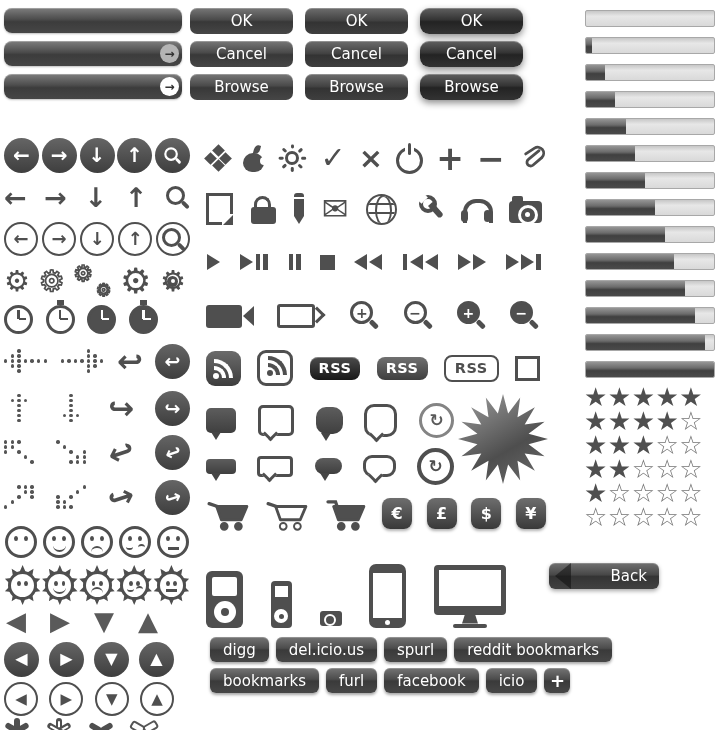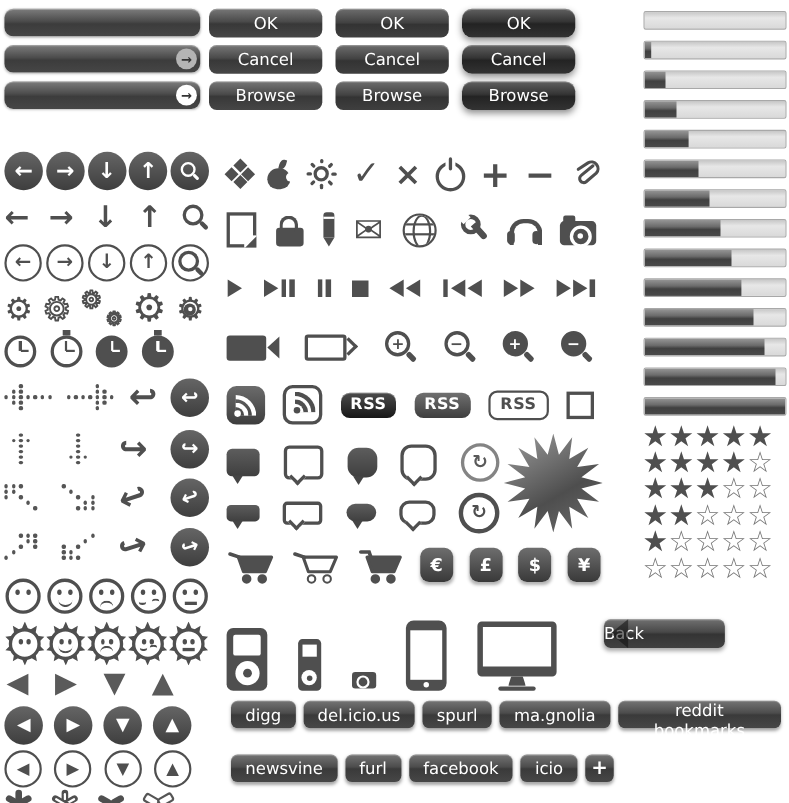--- a/index.html
+++ b/index.html
@@ -205,28 +205,28 @@
   
   #stars{position:absolute;left:584px;top:386px}
   .srowStars{display:flex;height:24px}
   .st{font-size:26px;line-height:23px;color:#4f4f4f;letter-spacing:.5px}
   .st.emp{color:#767676}
   
   #nav{position:absolute;left:549px;top:563px;width:112px}
   .navb{position:relative;width:110px;height:26px;border-radius:6px;color:#fff;font-size:15px;display:flex;align-items:center;
         margin-bottom:6px;background:linear-gradient(#707070,#484848 45%,#343434 52%,#414141);
         box-shadow:0 2px 4px rgba(0,0,0,.35),inset 0 1px 0 rgba(255,255,255,.2);cursor:pointer}
-  .navb.back{padding-right:12px;box-sizing:border-box}
+  .navb.back{justify-content:flex-end;padding-right:12px;box-sizing:border-box}
   .navb.next{padding-left:12px;box-sizing:border-box}
   .chev{position:absolute;top:0;width:0;height:0;border-top:13px solid transparent;border-bottom:13px solid transparent}
   .chev.l{left:6px;border-right:16px solid rgba(15,15,15,.55)}
   .chev.r{right:6px;border-left:16px solid rgba(15,15,15,.55)}
   
   #social{position:absolute;left:210px;top:637px;width:500px}
-  .srowBtns{display:flex;gap:7px;margin-bottom:24px}
+  .srowBtns{display:flex;gap:7px;margin-bottom:6px}
   .sbtn{height:25px;padding:0 13px;border:none;border-radius:6px;color:#fff;font-size:15px;font-family:inherit;cursor:pointer;
         background:linear-gradient(#747474,#4c4c4c 45%,#3a3a3a 52%,#474747);
         box-shadow:0 2px 3px rgba(0,0,0,.35),inset 0 1px 0 rgba(255,255,255,.22)}
   .sbtn.sq{width:26px;padding:0;font-size:18px;font-weight:bold}
 </style>
 </head>
 <body>
 
 <div class="page">
 
@@ -1048,25 +1048,24 @@
       <span class="chev l"></span>
       <span>Back</span>
     </div>
   </div>
 
   <div id="social">
     <div class="srowBtns">
         <button class="sbtn">digg</button>
         <button class="sbtn">del.icio.us</button>
         <button class="sbtn">spurl</button>
-        <button class="sbtn">ma.gnolia</button>
         <button class="sbtn">reddit bookmarks</button>
       </div>
     <div class="srowBtns">
-        <button class="sbtn">newsvine</button>
+        <button class="sbtn">bookmarks</button>
         <button class="sbtn">furl</button>
         <button class="sbtn">facebook</button>
         <button class="sbtn">icio</button>
         <button class="sbtn sq">+</button>
       </div>
   </div>
 
 </div>
 
 </body></html>

